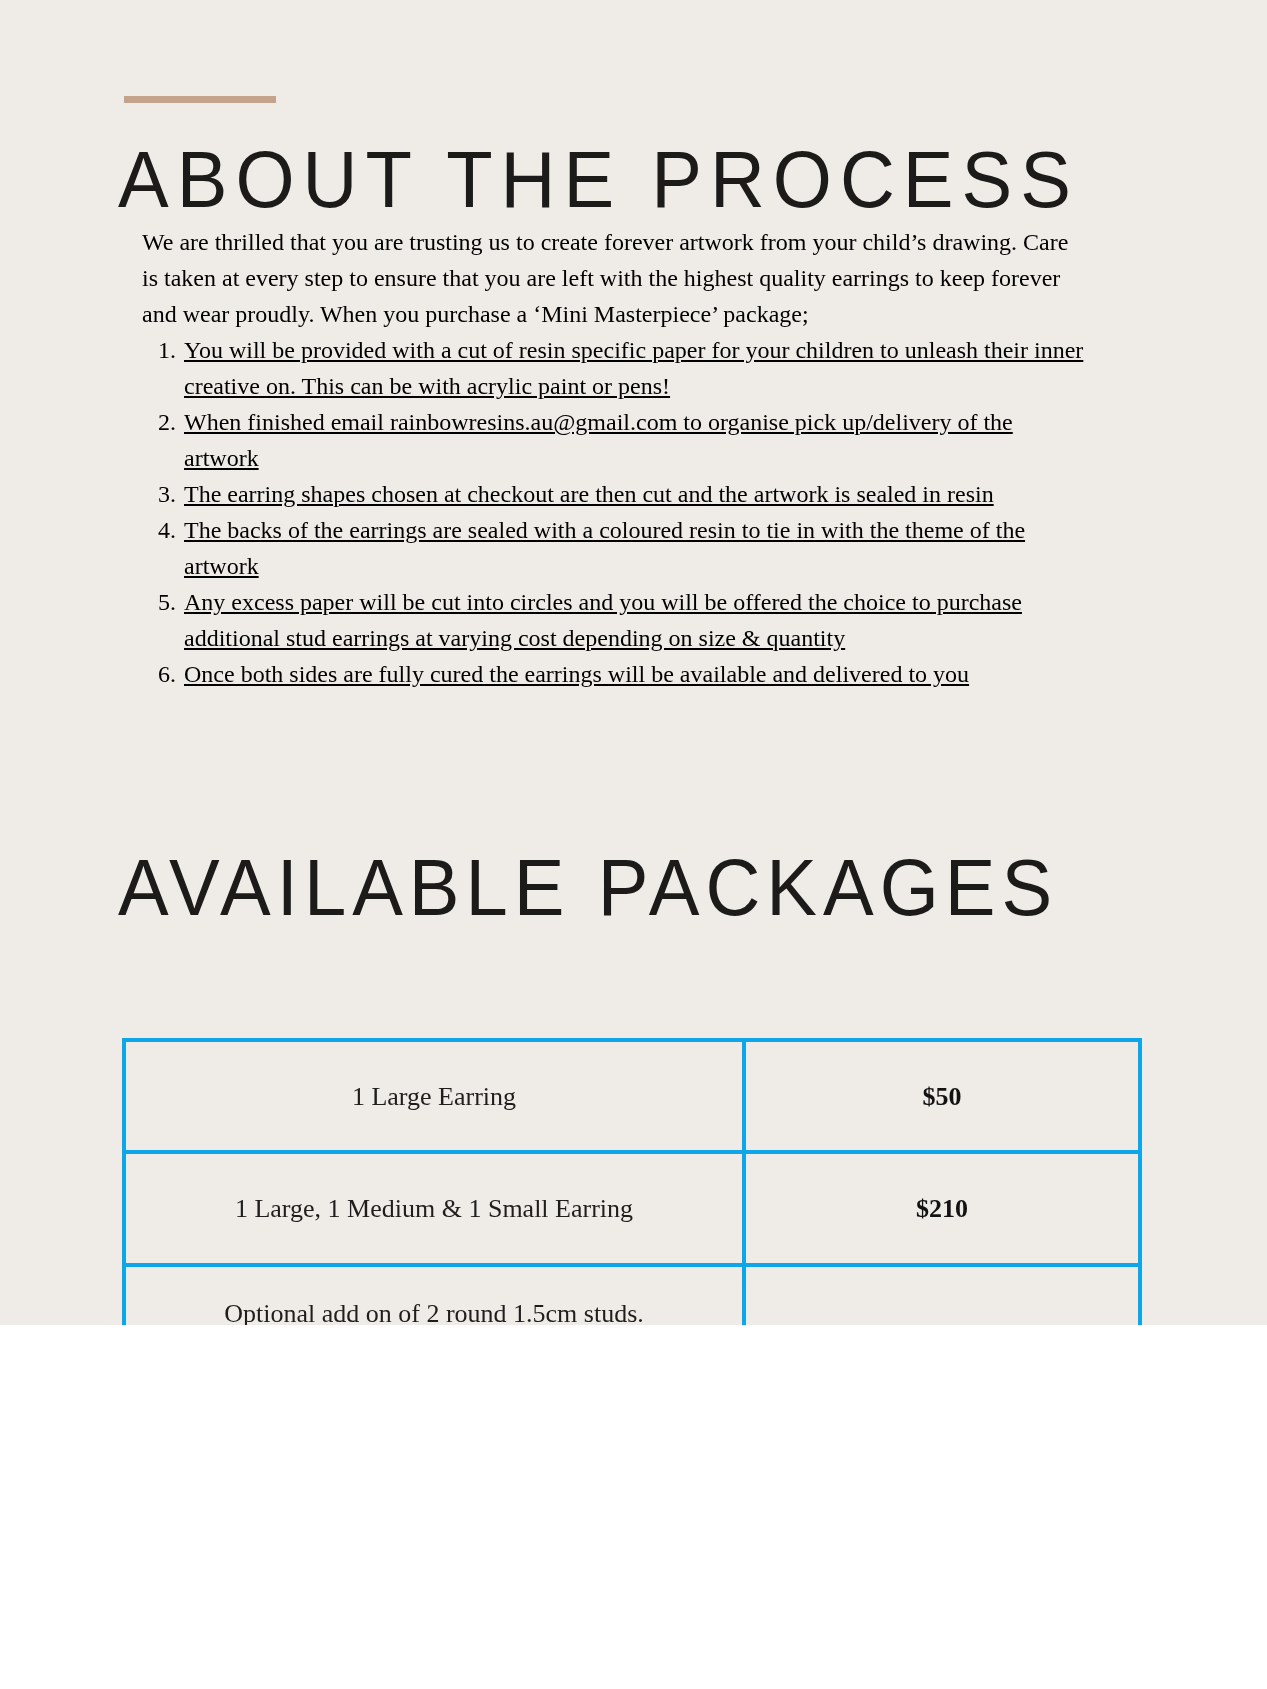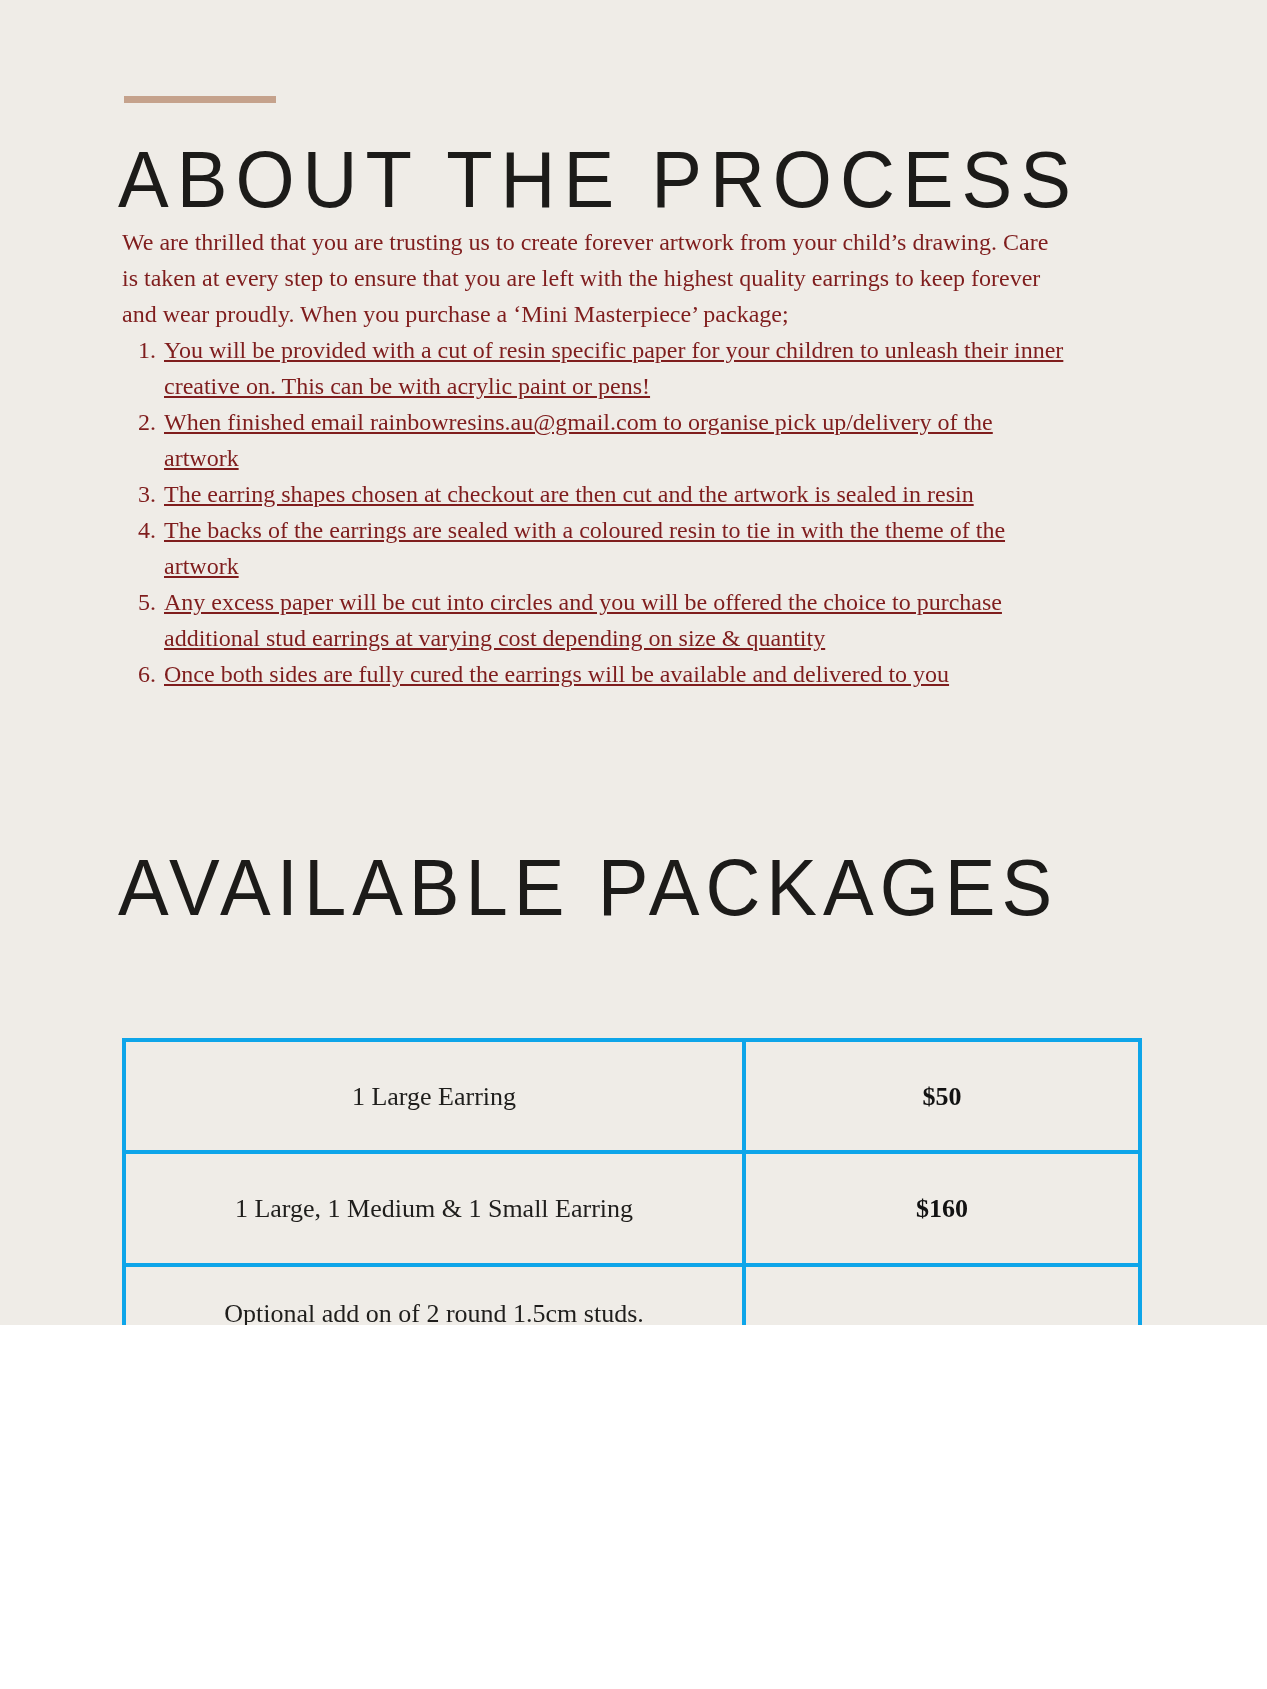--- a/index.html
+++ b/index.html
@@ -100,21 +100,21 @@
 </style>
 </head>
 <body>
 
 <div class="page" style="background: rgb(239, 236, 231);">
 
   <div class="accent-line" style="background: rgb(197, 162, 140);"></div>
 
   <h1 class="big-title about-title" style="color: rgb(28, 27, 25);">ABOUT THE PROCESS</h1>
 
-  <div class="about-body" style="color: #7f1d1d;">
+  <div class="about-body" style="color: #000000; margin-left: 20px;">
     <p>We are thrilled that you are trusting us to create forever artwork from your child’s drawing. Care is taken at every step to ensure that you are left with the highest quality earrings to keep forever and wear proudly. When you purchase a ‘Mini Masterpiece’ package;</p>
     <ol class="steps-list">
       <li>You will be provided with a cut of resin specific paper for your children to unleash their inner creative on. This can be with acrylic paint or pens!</li>
       <li>When finished email rainbowresins.au@gmail.com to organise pick up/delivery of the artwork</li>
       <li>The earring shapes chosen at checkout are then cut and the artwork is sealed in resin</li>
       <li>The backs of the earrings are sealed with a coloured resin to tie in with the theme of the artwork</li>
       <li>Any excess paper will be cut into circles and you will be offered the choice to purchase additional stud earrings at varying cost depending on size &amp; quantity</li>
       <li>Once both sides are fully cured the earrings will be available and delivered to you</li>
     </ol>
   </div>
@@ -122,21 +122,21 @@
   <h1 class="big-title packages-title" style="color: rgb(28, 27, 25);">AVAILABLE PACKAGES</h1>
 
   <table class="packages-table">
     <tbody>
       <tr class="row-1">
         <td class="desc-cell">1 Large Earring</td>
         <td class="price-cell">$50</td>
       </tr>
       <tr class="row-2">
         <td class="desc-cell">1 Large, 1 Medium &amp; 1 Small Earring</td>
-        <td class="price-cell">$160</td>
+        <td class="price-cell">$210</td>
       </tr>
       <tr class="row-4">
         <td class="desc-cell">Optional add on of 2 round 1.5cm studs.
 Size may vary depending on available space in artwork</td>
         <td class="price-cell">$43</td>
       </tr>
     </tbody>
   </table>
 
   <div class="social-bar">

